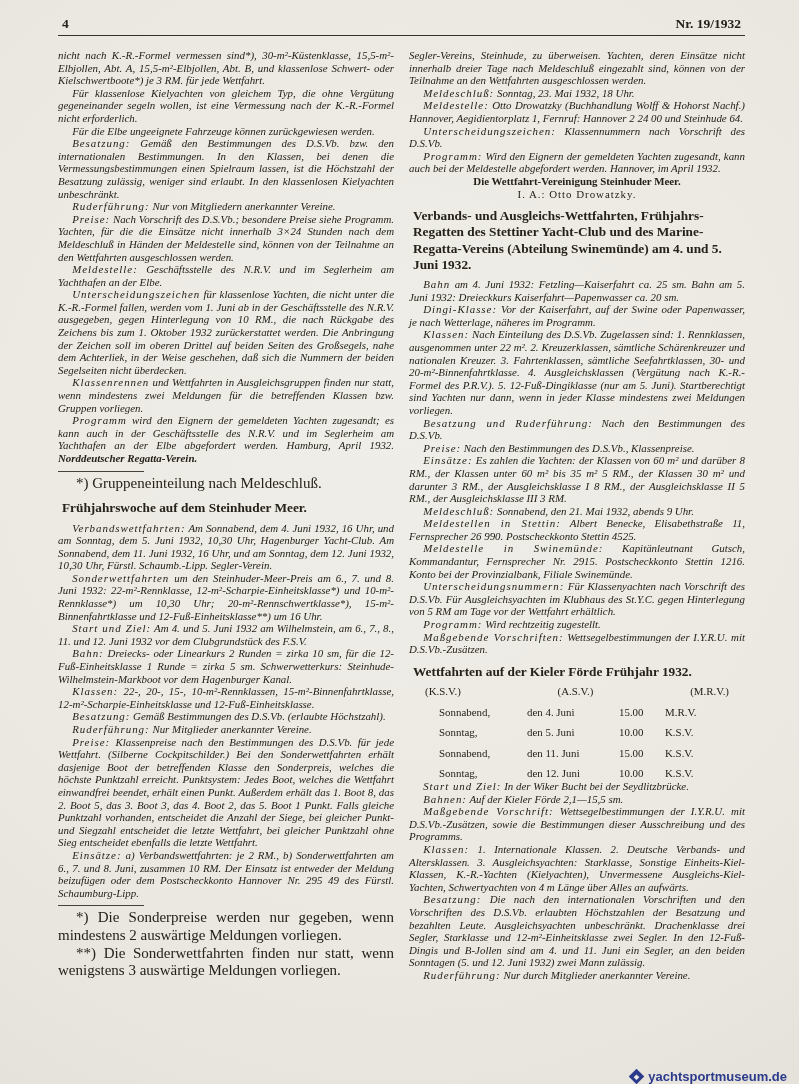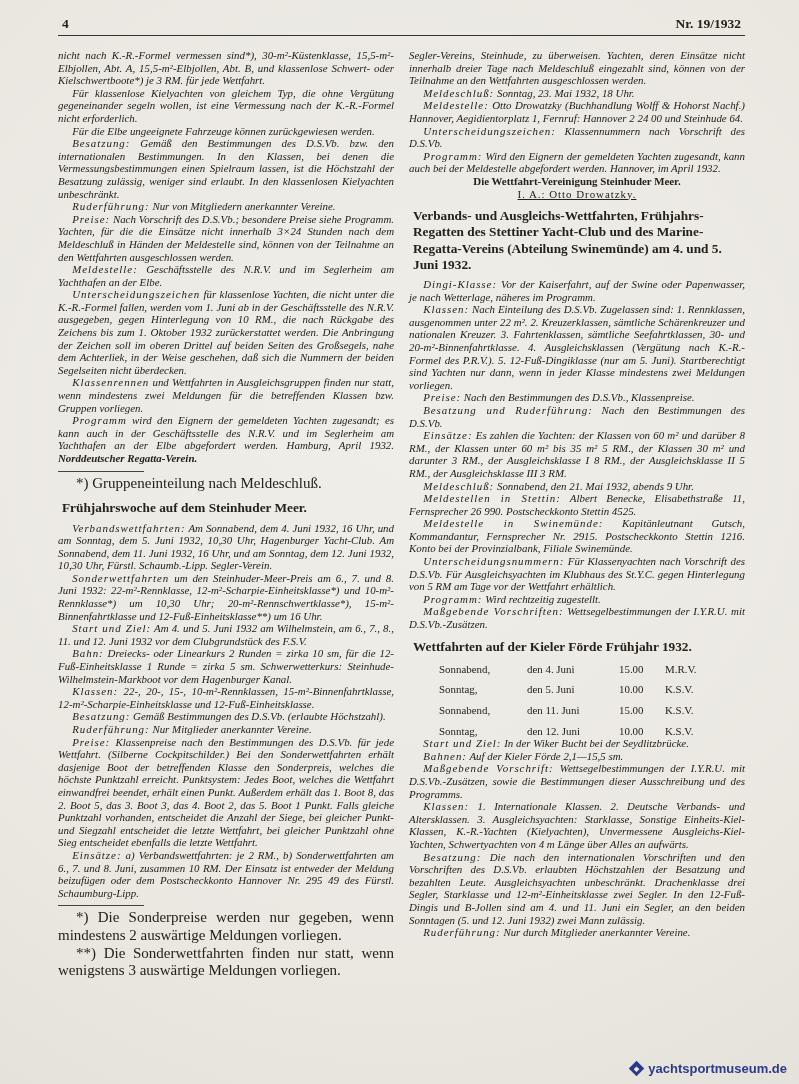--- a/index.html
+++ b/index.html
@@ -16,30 +16,30 @@
   .header { display:flex; justify-content:space-between; align-items:flex-end; font-weight:bold; font-size:13.5px; padding:0 4px 3px 4px; }
   .header-rule { border-top:1.5px solid #34322b; margin-bottom:13px; }
   .columns { display:flex; gap:15px; }
   .col { flex:1; font-size:10.9px; line-height:1.155; text-align:justify; }
   .para { text-indent:1.3em;font-style:italic; }
   .flush { text-indent:0; }
   .sperr { letter-spacing:0.09em; }
   .bold { font-weight:bold; }
   .sec-heading { font-weight:bold; font-size:13.3px; line-height:1.22; text-align:left; text-indent:0; margin:8px 4px 5px; }
   .center-bold { text-align:center; font-weight:bold; text-indent:0; }
-  .sig-line { text-align:center; letter-spacing:0.09em; text-indent:0; margin-bottom:5px;text-decoration:underline; }
+  .sig-line { text-align:center; letter-spacing:0.09em; text-indent:0; margin-bottom:5px; }
   .fn-rule { width:86px; border-top:1px solid #45433b; margin:6px 0 3px; }
   .footnote { font-size:15px; line-height:1.18; text-indent:1.2em; }
   .clubs-row { display:flex; justify-content:space-between; padding:0 16px; text-indent:0; margin-top:1px; }
   .sched-row { display:flex; justify-content:center; text-indent:0;margin-top:8px; }
   .sched-row .c1 { width:88px; }
   .sched-row .c2 { width:92px; }
   .sched-row .c3 { width:46px; }
   .sched-row .c4 { width:50px; }
-  .watermark { position:absolute; right:12px; bottom:8px; display:flex; align-items:center; gap:6px;
+  .watermark { position:absolute; right:12px; bottom:0; display:flex; align-items:center; gap:6px;
     color:#2c3a8c; font-family:"Liberation Sans","DejaVu Sans",sans-serif; font-size:13px; font-weight:bold; }
   .diamond-outer { width:11px; height:11px; background:#2c3a8c; transform:rotate(45deg);
     display:flex; align-items:center; justify-content:center; }
   .diamond-inner { width:4px; height:4px; background:#edebe5; }
 </style>
 </head>
 <body>
 
 <div class="page">
 
@@ -147,36 +147,40 @@
       <p class="para">
         <span class="sperr">Programm:</span>
         <span>Wird den Eignern der gemeldeten Yachten zugesandt, kann auch bei der Meldestelle abgefordert werden. Hannover, im April 1932.</span>
       </p>
       <p class="center-bold">Die Wettfahrt-Vereinigung Steinhuder Meer.</p>
       <p class="sig-line">I. A.: Otto Drowatzky.</p>
 
       <h2 class="sec-heading">Verbands- und Ausgleichs-Wettfahrten, Frühjahrs-Regatten des Stettiner Yacht-Club und des Marine-Regatta-Vereins (Abteilung Swinemünde) am 4. und 5. Juni 1932.</h2>
 
       <p class="para">
+        <span class="sperr">Bahn</span>
+        <span>am 4. Juni 1932: Fetzling—Kaiserfahrt ca. 25 sm. Bahn am 5. Juni 1932: Dreieckkurs Kaiserfahrt—Papenwasser ca. 20 sm.</span>
+      </p>
+      <p class="para">
         <span class="sperr">Dingi-Klasse:</span>
         <span>Vor der Kaiserfahrt, auf der Swine oder Papenwasser, je nach Wetterlage, näheres im Programm.</span>
       </p>
       <p class="para">
         <span class="sperr">Klassen:</span>
         <span>Nach Einteilung des D.S.Vb. Zugelassen sind: 1. Rennklassen, ausgenommen unter 22 m². 2. Kreuzerklassen, sämtliche Schärenkreuzer und nationalen Kreuzer. 3. Fahrtenklassen, sämtliche Seefahrtklassen, 30- und 20-m²-Binnenfahrtklasse. 4. Ausgleichsklassen (Vergütung nach K.-R.-Formel des P.R.V.). 5. 12-Fuß-Dingiklasse (nur am 5. Juni). Startberechtigt sind Yachten nur dann, wenn in jeder Klasse mindestens zwei Meldungen vorliegen.</span>
       </p>
       <p class="para">
+        <span class="sperr">Besatzung und Ruderführung:</span>
+        <span>Nach den Bestimmungen des D.S.Vb.</span>
+      </p>
+      <p class="para">
         <span class="sperr">Preise:</span>
         <span>Nach den Bestimmungen des D.S.Vb., Klassenpreise.</span>
       </p>
       <p class="para">
-        <span class="sperr">Besatzung und Ruderführung:</span>
-        <span>Nach den Bestimmungen des D.S.Vb.</span>
-      </p>
-      <p class="para">
         <span class="sperr">Einsätze:</span>
         <span>Es zahlen die Yachten: der Klassen von 60 m² und darüber 8 RM., der Klassen unter 60 m² bis 35 m² 5 RM., der Klassen 30 m² und darunter 3 RM., der Ausgleichsklasse I 8 RM., der Ausgleichsklasse II 5 RM., der Ausgleichsklasse III 3 RM.</span>
       </p>
       <p class="para">
         <span class="sperr">Meldeschluß:</span>
         <span>Sonnabend, den 21. Mai 1932, abends 9 Uhr.</span>
       </p>
       <p class="para">
         <span class="sperr">Meldestellen in Stettin:</span>
         <span>Albert Benecke, Elisabethstraße 11, Fernsprecher 26 990. Postscheckkonto Stettin 4525.</span>
@@ -193,20 +197,25 @@
         <span class="sperr">Programm:</span>
         <span>Wird rechtzeitig zugestellt.</span>
       </p>
       <p class="para">
         <span class="sperr">Maßgebende Vorschriften:</span>
         <span>Wettsegelbestimmungen der I.Y.R.U. mit D.S.Vb.-Zusätzen.</span>
       </p>
 
       <h2 class="sec-heading">Wettfahrten auf der Kieler Förde Frühjahr 1932.</h2>
 
+      <div class="clubs-row">
+        <span>(K.S.V.)</span>
+        <span>(A.S.V.)</span>
+        <span>(M.R.V.)</span>
+      </div>
 
       <div class="sched-row">
         <span class="c1">Sonnabend,</span>
         <span class="c2">den 4. Juni</span>
         <span class="c3">15.00</span>
         <span class="c4">M.R.V.</span>
       </div>
       <div class="sched-row">
         <span class="c1">Sonntag,</span>
         <span class="c2">den 5. Juni</span>

